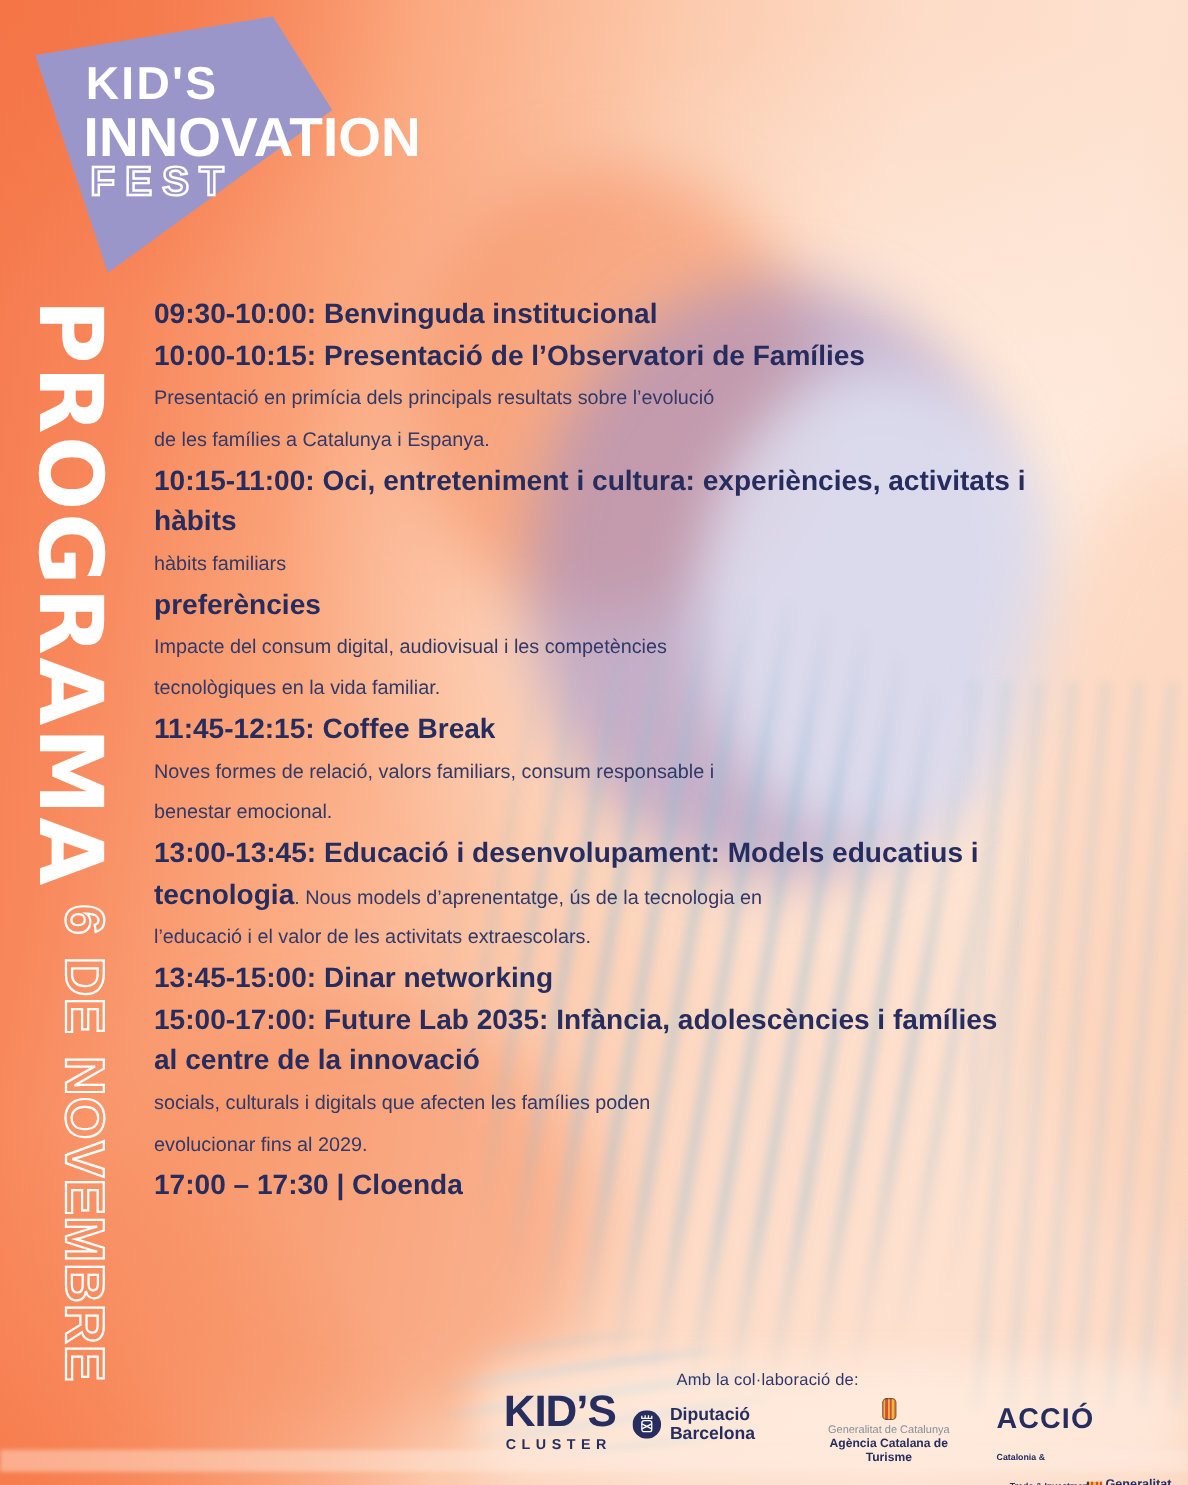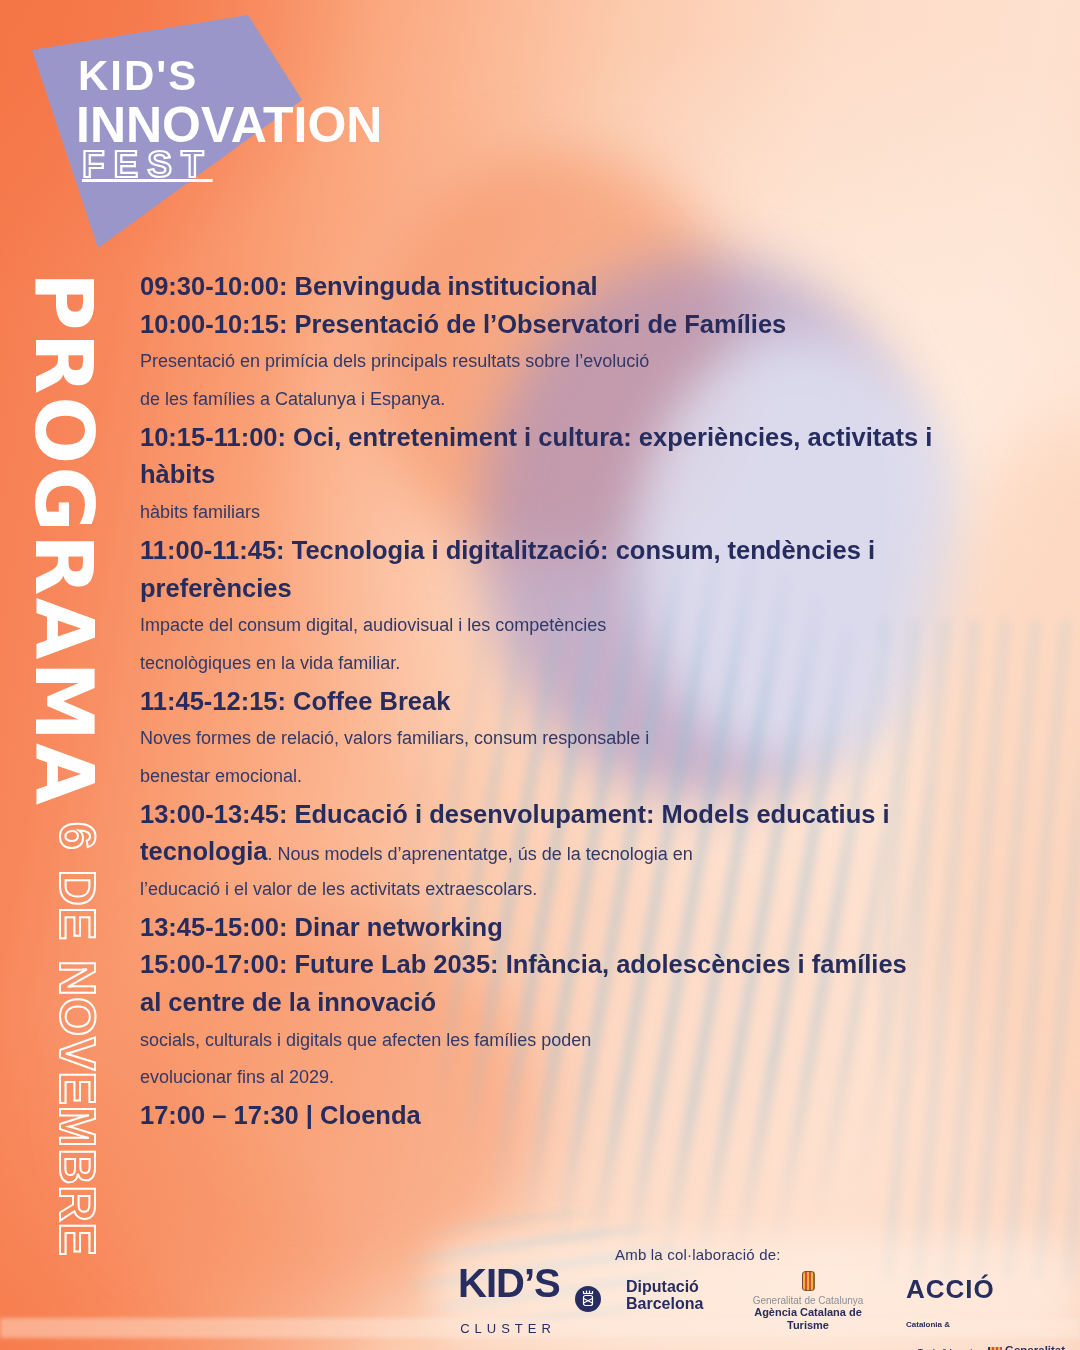--- a/index.html
+++ b/index.html
@@ -41,21 +41,21 @@
             mask-image:radial-gradient(closest-side, #000 60%, transparent 100%);
   }
   .footer-glow{position:absolute;left:430px;top:1238px;width:650px;height:104px;background:rgba(255,242,232,.55);filter:blur(18px);border-radius:40px;pointer-events:none;}
   .bottom-band{position:absolute;left:0;top:1318px;width:1080px;height:20px;background:rgba(255,235,222,.45);filter:blur(2px);pointer-events:none;}
   
   .logo-shape{position:absolute;left:0;top:0;width:330px;height:270px;}
   .logo-kids{position:absolute;left:78px;top:52px;font-size:42px;font-weight:800;color:#fff;letter-spacing:2px;}
   .logo-innovation{position:absolute;left:76px;top:96px;font-size:50px;font-weight:800;color:#fff;letter-spacing:0px;}
   .logo-fest{
     position:absolute;left:82px;top:144px;font-size:37px;font-weight:700;letter-spacing:9px;
-    color:transparent;text-decoration:underline;-webkit-text-stroke:2.2px #ffffff;
+    color:transparent;-webkit-text-stroke:2.2px #ffffff;
   }
   
   .vert{position:absolute;writing-mode:vertical-rl;text-orientation:mixed;white-space:nowrap;}
   .programa{
     left:22px;top:272px;width:88px;
     font-family:"DejaVu Sans","Liberation Sans",sans-serif;
     font-size:80px;font-weight:800;color:#ffffff;letter-spacing:2px;
   }
   .date-vert{
     left:30px;top:822px;width:76px;
@@ -64,22 +64,22 @@
   }
   
   .schedule{position:absolute;left:140px;top:268px;width:920px;}
   .prog-line{height:37.7px;line-height:37.7px;white-space:nowrap;}
   .seg-b{font-weight:700;font-size:25.5px;color:#262c5e;}
   .seg-r{font-weight:400;font-size:18px;color:#323868;}
   
   .collab-label{position:absolute;left:615px;top:1246px;font-size:15px;color:#2f356a;letter-spacing:.2px;}
   .kc-logo{position:absolute;left:458px;top:1263px;width:100px;text-align:center;color:#272d5f;}
   .kc-top{font-size:40px;font-weight:800;letter-spacing:-1px;line-height:40px;}
-  .kc-bottom{font-size:13px;font-weight:400;letter-spacing:5px;margin-top:18px;}
-  .dipu{position:absolute;left:575px;top:1278px;display:flex;align-items:flex-end;gap:25px;}
+  .kc-bottom{font-size:13px;font-weight:700;letter-spacing:5px;margin-top:2px;}
+  .dipu{position:absolute;left:575px;top:1278px;display:flex;align-items:center;gap:8px;}
   .dipu-text{font-size:16px;font-weight:700;color:#272d5f;line-height:17px;}
   .turisme{position:absolute;left:740px;top:1271px;width:136px;text-align:center;}
   .turisme-emblem{width:13px;height:20px;margin:0 auto 4px auto;border:1px solid rgba(70,60,55,.65);border-radius:4px;
     background:repeating-linear-gradient(90deg,#f2b43a 0 2px,#d04f3a 2px 4px);}
   .turisme-l1{font-size:10px;color:#8a8f9a;line-height:11px;}
   .turisme-l2{font-size:11px;font-weight:700;color:#272d5f;line-height:13px;}
   .accio{position:absolute;left:906px;top:1276px;color:#272d5f;}
   .accio-name{font-size:26px;font-weight:800;letter-spacing:1px;line-height:26px;}
   .accio-sub{font-size:8px;font-weight:700;line-height:8px;margin-top:19px;}
   .accio-sub2{margin-left:12px;}
@@ -115,21 +115,20 @@
   <div class="vert date-vert">6 DE NOVEMBRE</div>
 
   <div class="schedule">
       <div class="prog-line"><span class="seg-b">09:30-10:00: Benvinguda institucional</span></div>
       <div class="prog-line"><span class="seg-b">10:00-10:15: Presentació de l’Observatori de Famílies</span></div>
       <div class="prog-line"><span class="seg-r">Presentació en primícia dels principals resultats sobre l’evolució</span></div>
       <div class="prog-line"><span class="seg-r">de les famílies a Catalunya i Espanya.</span></div>
       <div class="prog-line"><span class="seg-b">10:15-11:00: Oci, entreteniment i cultura: experiències, activitats i</span></div>
       <div class="prog-line"><span class="seg-b">hàbits</span></div>
       <div class="prog-line"><span class="seg-r">hàbits familiars</span></div>
-      <div class="prog-line"><span class="seg-b">11:00-11:45: Tecnologia i digitalització: consum, tendències i</span></div>
       <div class="prog-line"><span class="seg-b">preferències</span></div>
       <div class="prog-line"><span class="seg-r">Impacte del consum digital, audiovisual i les competències</span></div>
       <div class="prog-line"><span class="seg-r">tecnològiques en la vida familiar.</span></div>
       <div class="prog-line"><span class="seg-b">11:45-12:15: Coffee Break</span></div>
       <div class="prog-line"><span class="seg-r">Noves formes de relació, valors familiars, consum responsable i</span></div>
       <div class="prog-line"><span class="seg-r">benestar emocional.</span></div>
       <div class="prog-line"><span class="seg-b">13:00-13:45: Educació i desenvolupament: Models educatius i</span></div>
       <div class="prog-line"><span class="seg-b">tecnologia</span><span class="seg-r">. Nous models d’aprenentatge, ús de la tecnologia en</span></div>
       <div class="prog-line"><span class="seg-r">l’educació i el valor de les activitats extraescolars.</span></div>
       <div class="prog-line"><span class="seg-b">13:45-15:00: Dinar networking</span></div>

